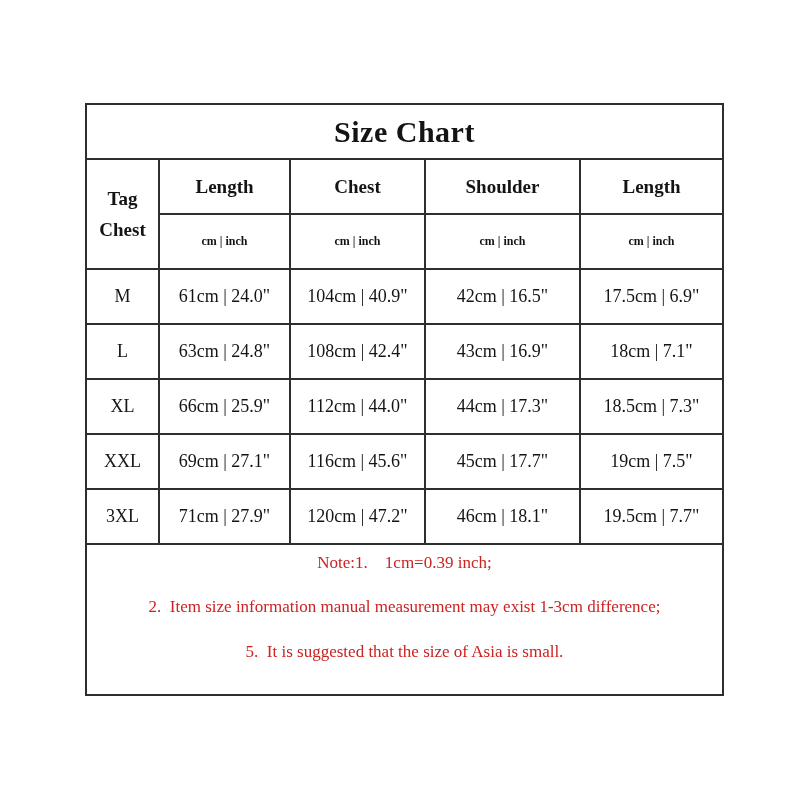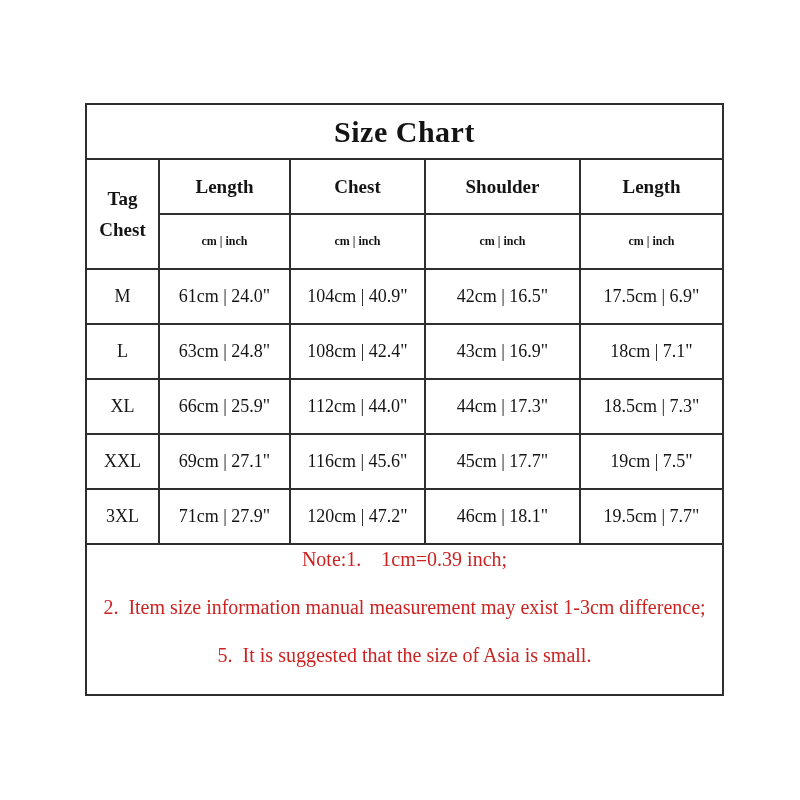--- a/index.html
+++ b/index.html
@@ -35,21 +35,21 @@
   td.tag-cell .tag-line{line-height:1.0;padding:6px 0;}
   tr.data-row td{height:53px;font-size:18px;}
   td.size-cell{font-size:18px;}
   td.notes-cell{
     height:149px;text-align:left;vertical-align:top;
     padding:14px 8px 0 6px;
   }
   .note{
     margin:0 0 25px 0;
     color:var(--note-red);
-    font-size:20px;line-height:1.15;
+    font-size:17px;line-height:1.15;
     white-space:pre-wrap;
   }
 </style>
 </head>
 <body>
 
 <table class="size-table">
   <colgroup>
     <col style="width:73px">
     <col style="width:131px">

